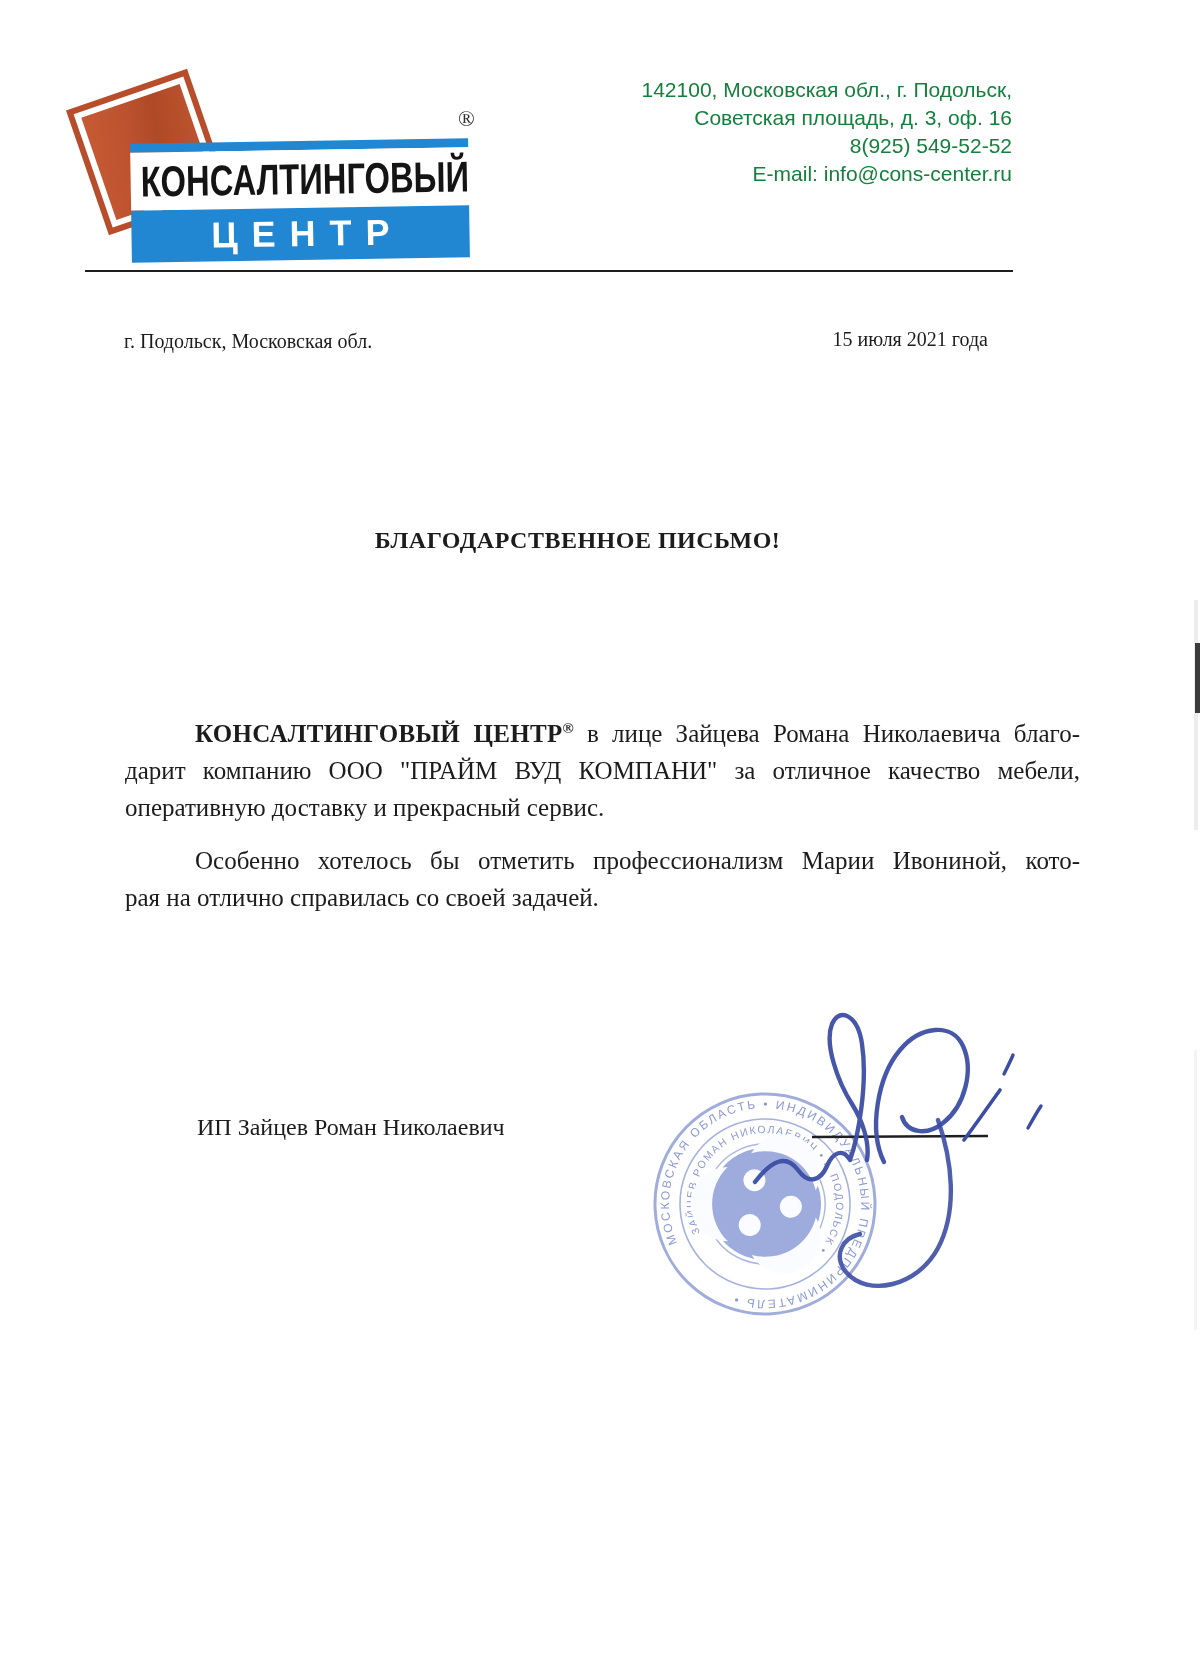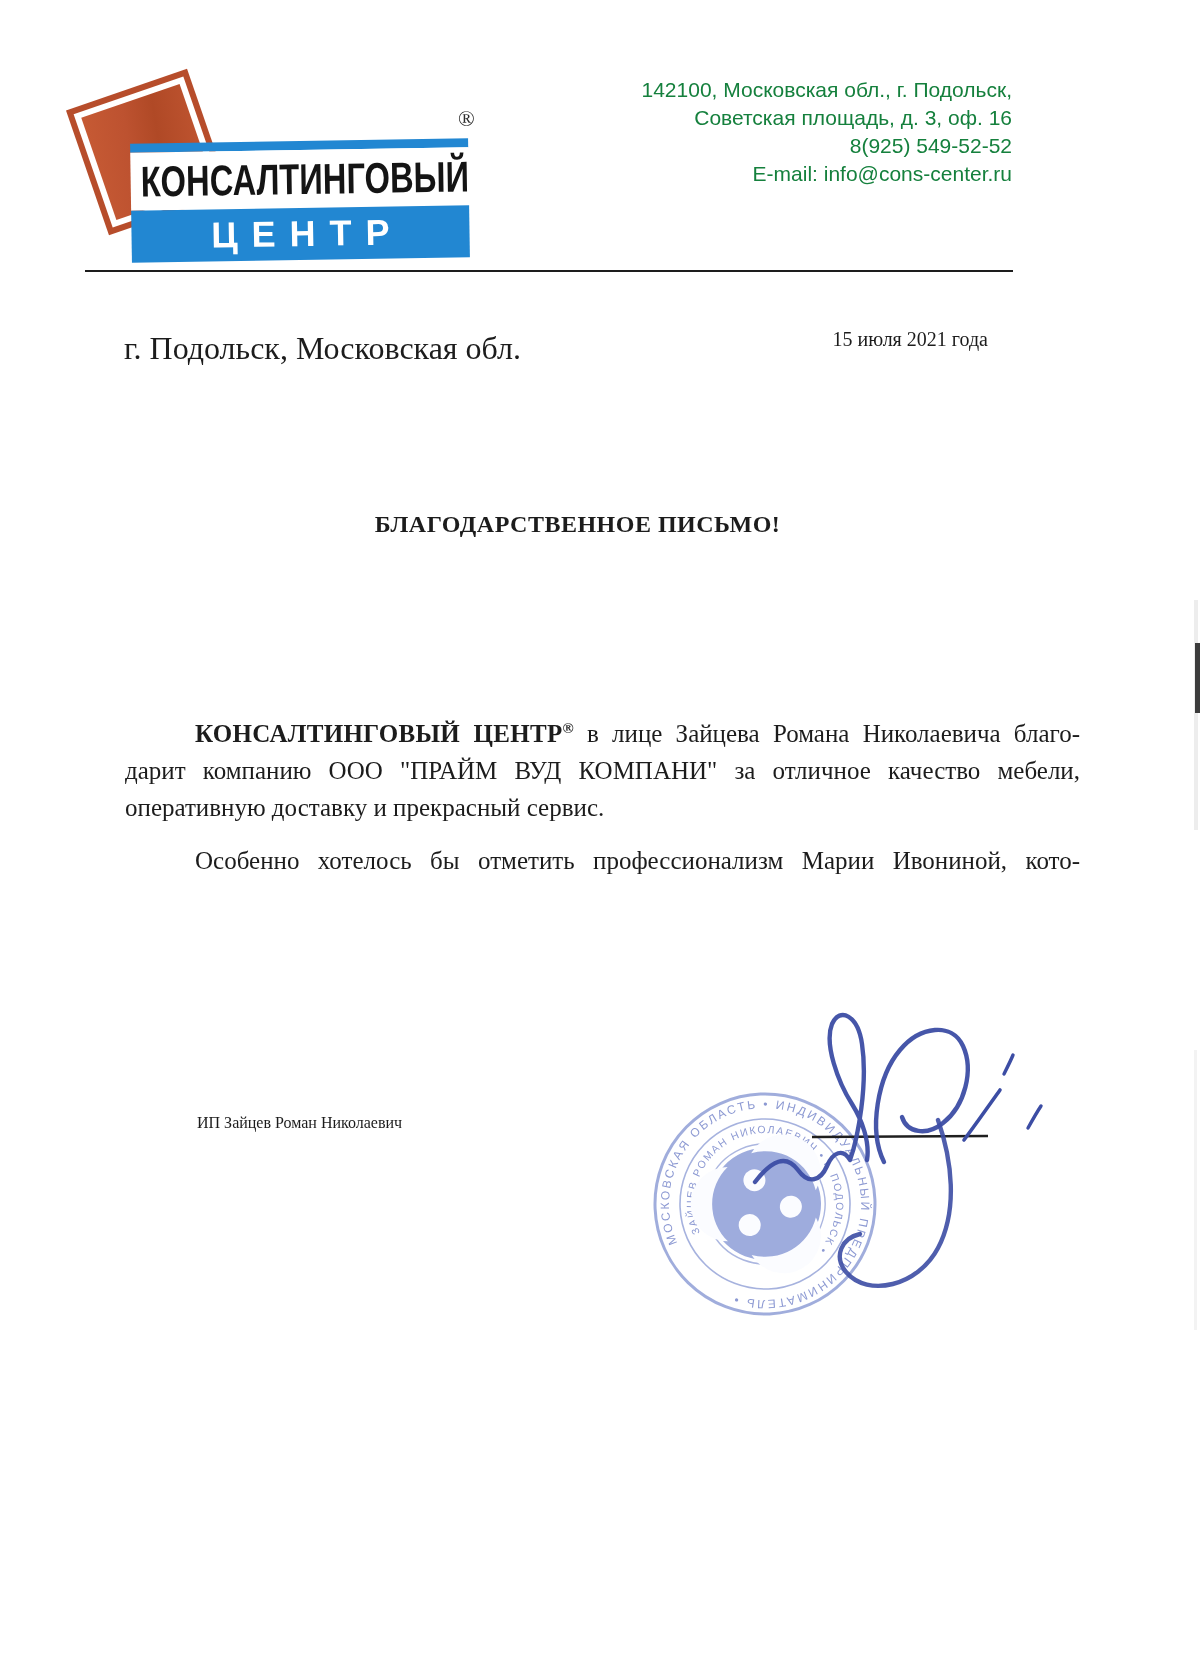--- a/index.html
+++ b/index.html
@@ -44,41 +44,41 @@
     font-family:"Liberation Serif", serif; font-size:22px; color:#2b2b2b; }
 
   
   .contact-block {
     position:absolute; top:76px; right:188px; text-align:right;
     font-family:"Liberation Sans", sans-serif; font-size:21px; line-height:28px; color:#15803d;
   }
   .header-rule { position:absolute; left:85px; top:270px; width:928px; height:2px; background:#1d1d1d; }
 
   
-  .place-line { position:absolute; left:124px; top:330px; font-size:32px;text-align:center; }
+  .place-line { position:absolute; left:124px; top:330px; font-size:20px;text-align:center; }
   .date-line  { position:absolute; right:212px; top:328px; font-size:20px; }
 
   
   .doc-title {
-    position:absolute; left:125px; top:511px; width:905px; text-align:center;
+    position:absolute; left:125px; top:527px; width:905px; text-align:center;
     font-size:24px; font-weight:bold; letter-spacing:0.5px;
   }
 
   
   .body-block { position:absolute; left:125px; top:715px; width:955px;
     font-size:25px; line-height:37px; }
   .line { white-space:normal; }
   .just { text-align:justify; text-align-last:justify; }
   .indent { padding-left:70px; }
   .p-gap { height:16px; }
   .bold-lead { font-weight:bold; letter-spacing:0.3px; }
   .reg-sup { font-size:60%; font-weight:bold; vertical-align:super; line-height:0; }
 
   
-  .signer-name { position:absolute; left:197px; top:1114px; font-size:16px;text-align:right; }
+  .signer-name { position:absolute; left:197px; top:1114px; font-size:24px;text-align:right; }
   .stamp-svg { position:absolute; left:640px; top:1079px; width:250px; height:250px; opacity:0.92; }
   .ink-svg   { position:absolute; left:700px; top:990px; width:360px; height:340px; }
 
   
   .artifact-dark  { position:absolute; right:0; top:643px; width:5px; height:70px; background:#3c3c3c; }
   .artifact-light1{ position:absolute; right:2px; top:600px; width:4px; height:230px; background:#ededed; }
   .artifact-light2{ position:absolute; right:3px; top:1050px; width:3px; height:280px; background:#f3f3f3; }
 </style>
 </head>
 <body>
@@ -116,20 +116,21 @@
   <div class="date-line">15 июля 2021 года</div>
 
   <div class="doc-title">БЛАГОДАРСТВЕННОЕ ПИСЬМО!</div>
 
   <div class="body-block">
     <div class="line just indent"><span class="bold-lead">КОНСАЛТИНГОВЫЙ ЦЕНТР</span><sup class="reg-sup">®</sup><span> в лице Зайцева Романа Николаевича благо-</span></div>
     <div class="line just">дарит компанию ООО "ПРАЙМ ВУД КОМПАНИ" за отличное качество мебели,</div>
     <div class="line">оперативную доставку и прекрасный сервис.</div>
     <div class="p-gap"></div>
     <div class="line just indent">Особенно хотелось бы отметить профессионализм Марии Ивониной, кото-</div>
+    <div class="line">рая на отлично справилась со своей задачей.</div>
   </div>
 
   <div class="signer-name">ИП Зайцев Роман Николаевич</div>
 
   <svg class="stamp-svg" viewBox="0 0 250 250" aria-hidden="true">
     <defs>
       <path id="stampOuterPath" d="M 29,125 A 96 96 0 1 1 221,125 A 96 96 0 1 1 29,125"></path>
       <path id="stampInnerPath" d="M 54,125 A 71 71 0 1 1 196,125 A 71 71 0 1 1 54,125"></path>
     </defs>
     <g transform="rotate(-24 125 125)">

